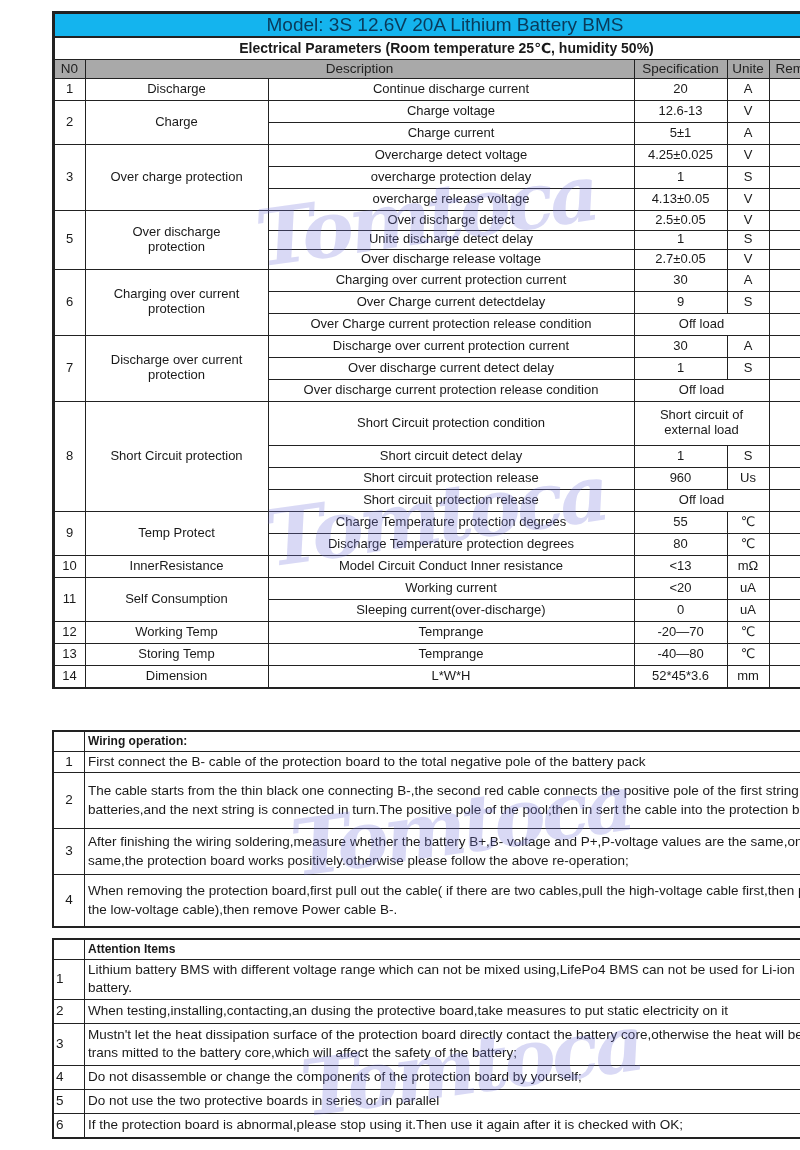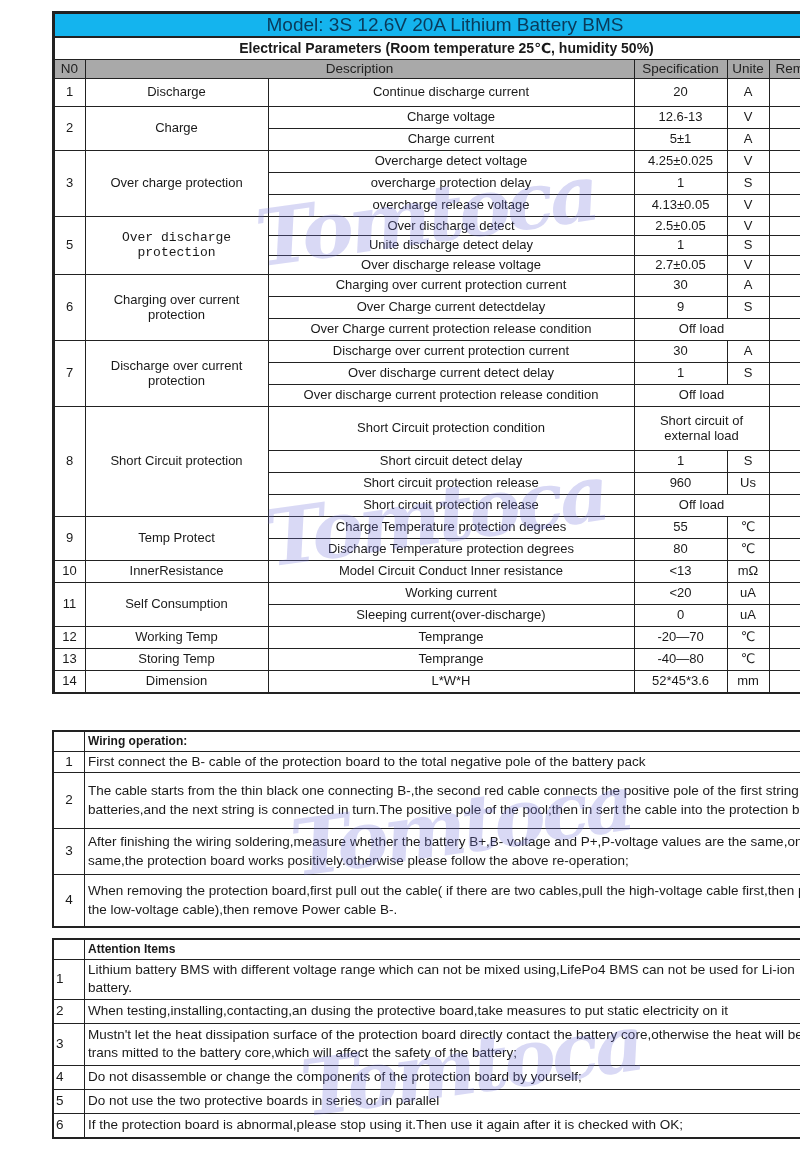--- a/index.html
+++ b/index.html
@@ -43,21 +43,21 @@
         </tr>
       <tr class="head-row">
         <td>N0</td>
         <td colspan="2">Description</td>
         <td>Specification</td>
         <td>Unite</td>
         <td>Remarks</td>
       </tr>
     <tr style="height: 22px;">
           <td class="no" rowspan="1">1</td>
-          <td rowspan="1" style="padding: 6px 14px;">Discharge</td>
+          <td rowspan="1" style="padding: 0px 14px;">Discharge</td>
           <td>Continue discharge current</td>
           <td>20</td>
           <td>A</td>
           <td></td>
         </tr>
         <tr style="height: 22px;">
           <td class="no" rowspan="2">2</td>
           <td rowspan="2" style="padding: 0px 14px;">Charge</td>
           <td>Charge voltage</td>
           <td>12.6-13</td>
@@ -85,21 +85,21 @@
           <td></td>
         </tr>
         <tr style="height: 22px;">
           <td>overcharge release voltage</td>
           <td>4.13±0.05</td>
           <td>V</td>
           <td></td>
         </tr>
         <tr style="height: 19.5px;">
           <td class="no" rowspan="3">5</td>
-          <td rowspan="3" style="padding: 0px 32px; font-family: Liberation Mono, monospace;">Over discharge protection</td>
+          <td rowspan="3" style="padding: 0px 32px;">Over discharge protection</td>
           <td>Over discharge detect</td>
           <td>2.5±0.05</td>
           <td>V</td>
           <td></td>
         </tr>
         <tr style="height: 19.5px;">
           <td>Unite discharge detect delay</td>
           <td>1</td>
           <td>S</td>
           <td></td>

